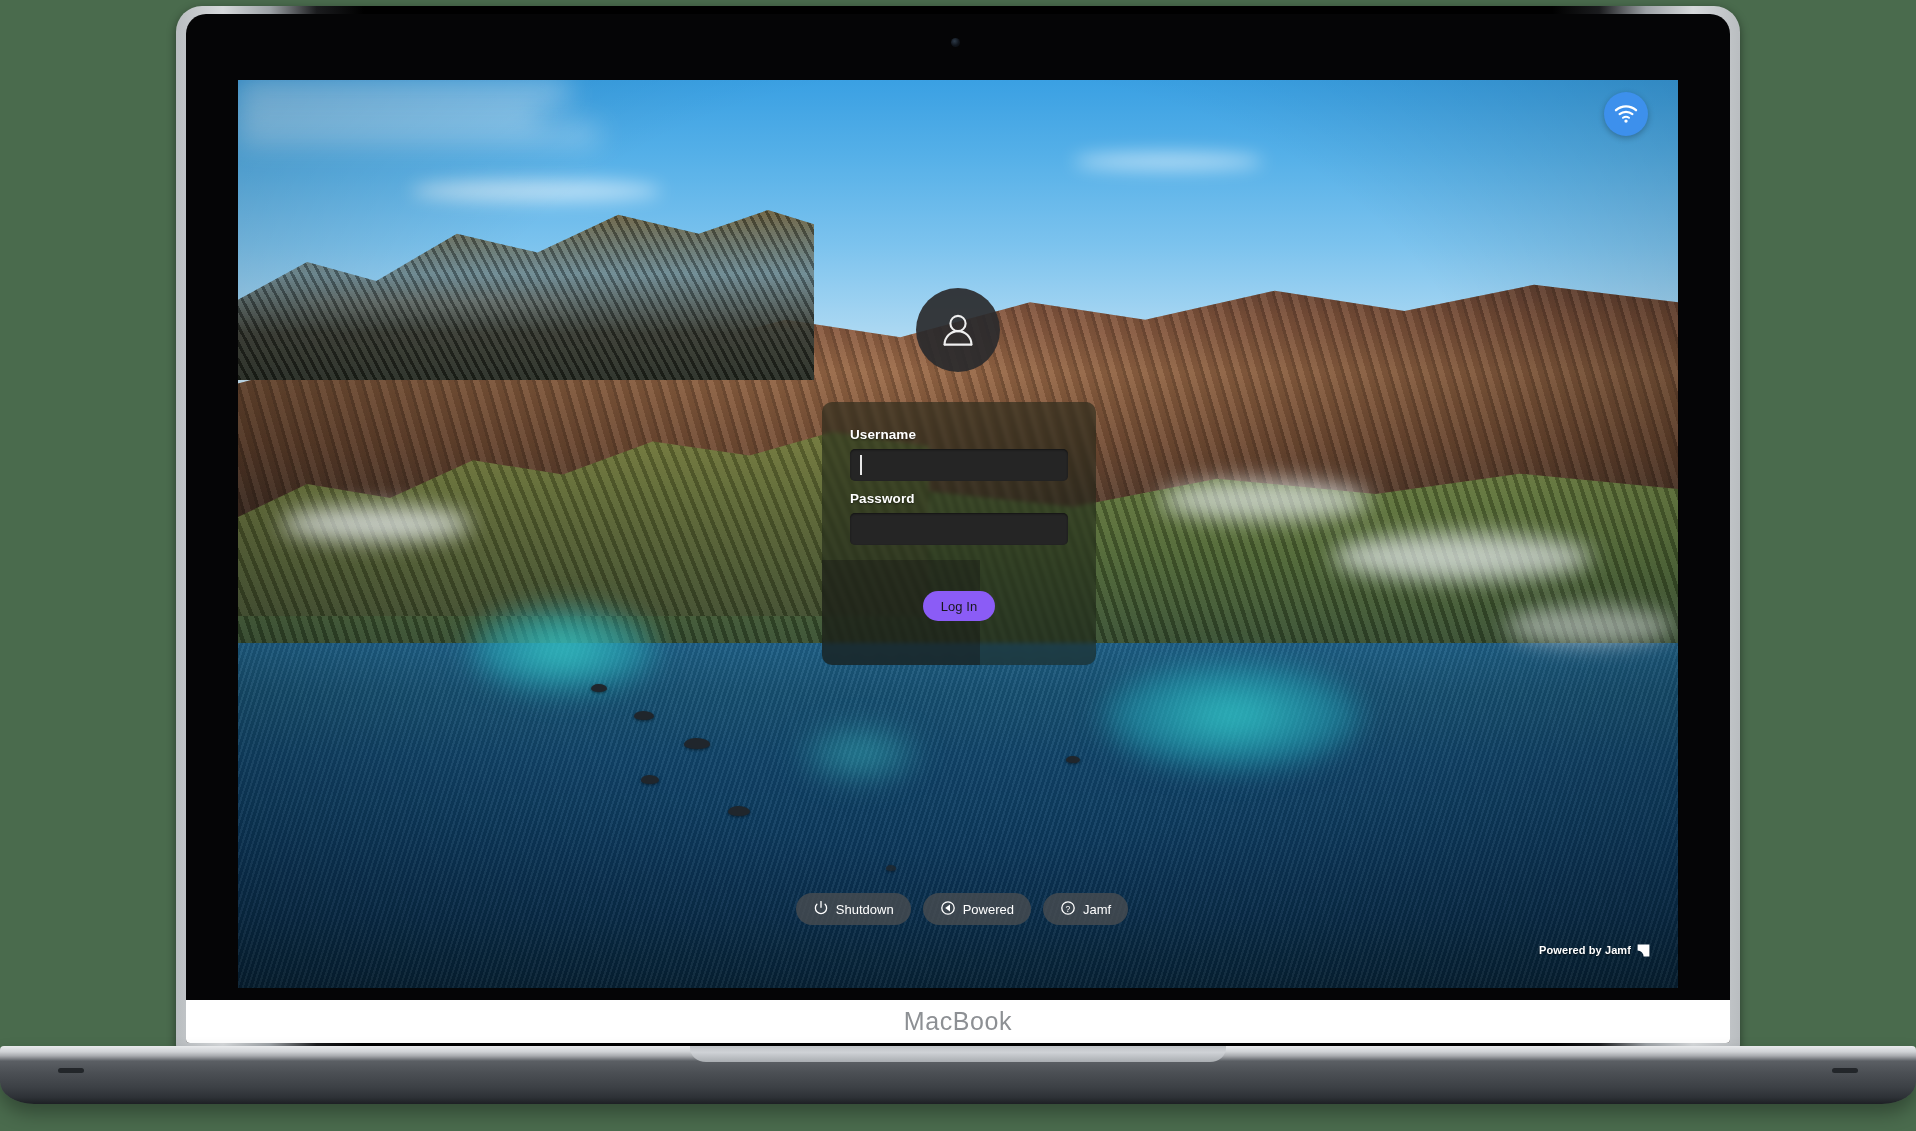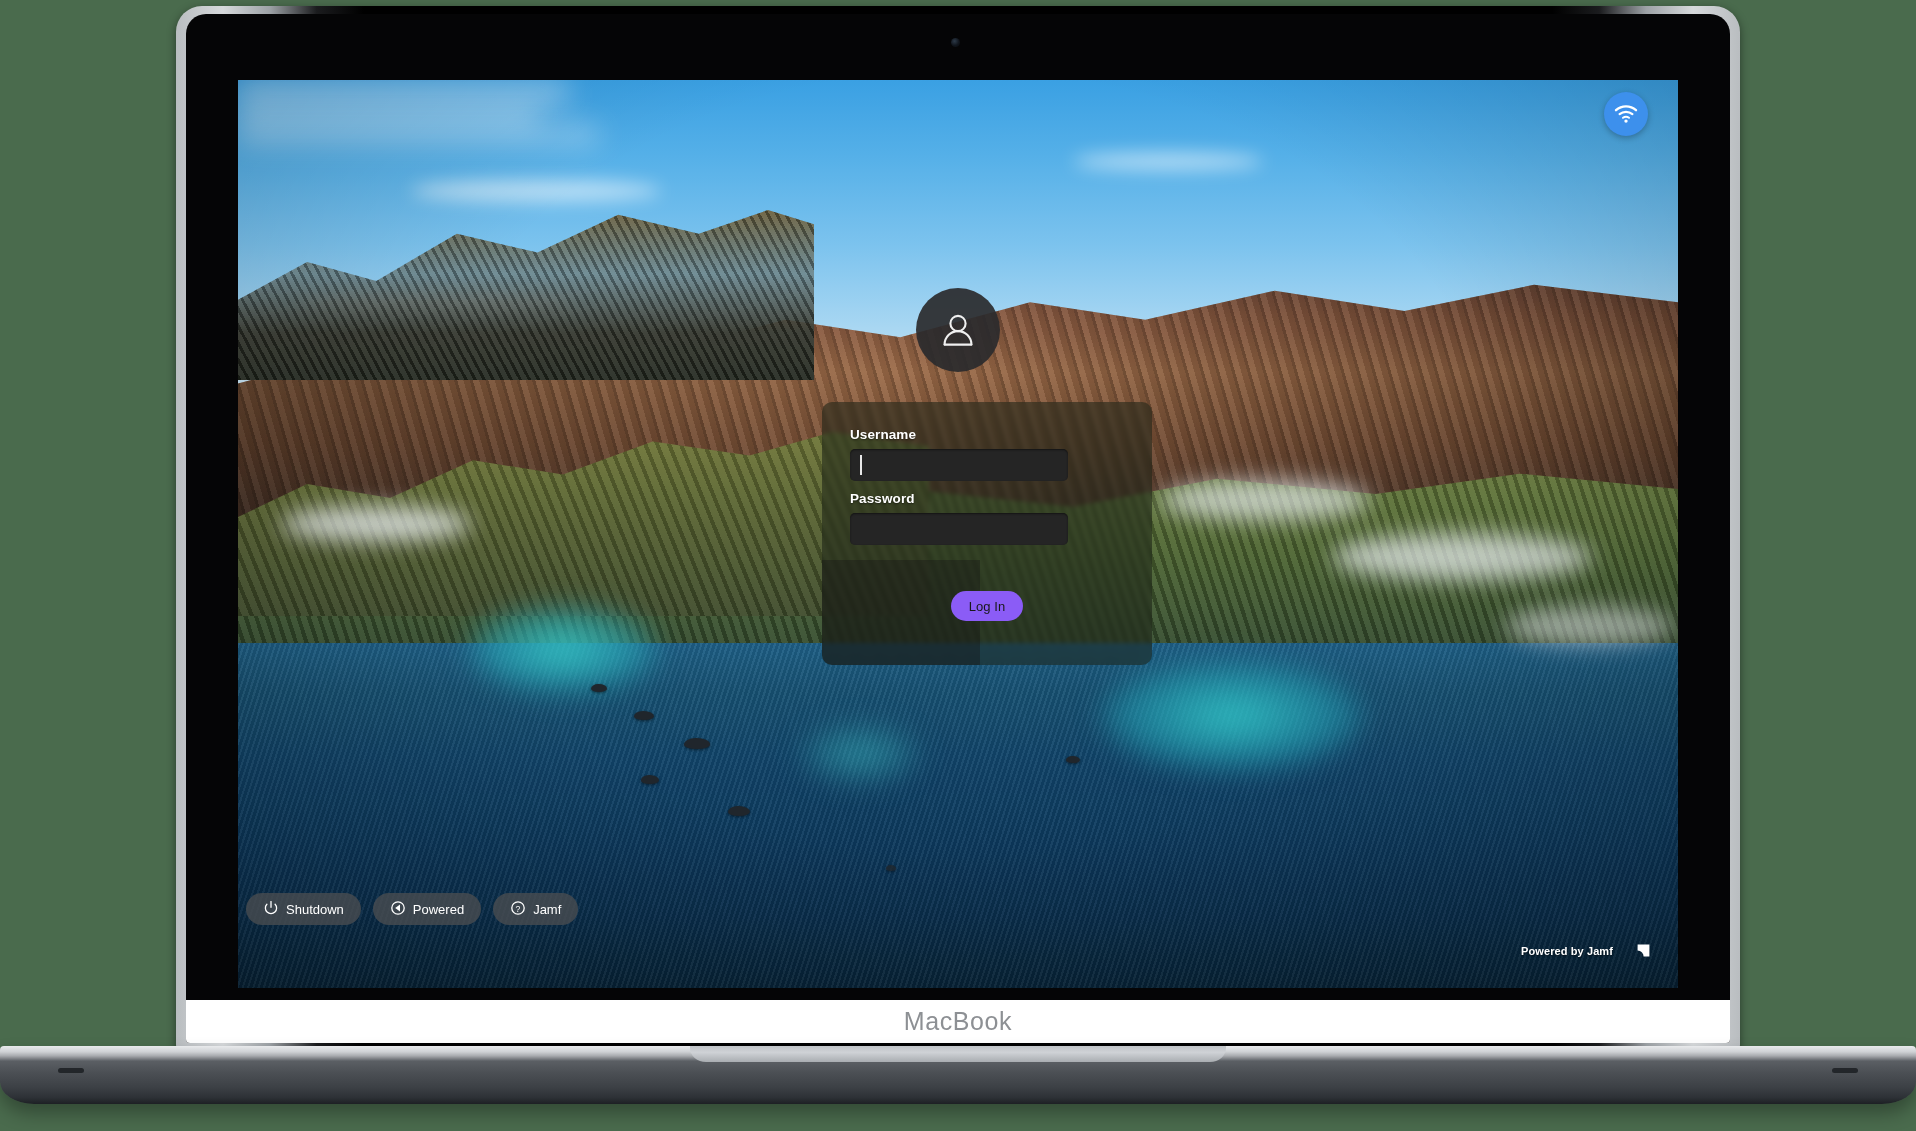--- a/index.html
+++ b/index.html
@@ -293,21 +293,21 @@
     background: rgba(42,42,44,.92);
     display: flex;
     align-items: center;
     justify-content: center;
   }
 
   #login-panel {
     position: absolute;
     left: 584px;
     top: 322px;
-    width: 330px;
+    width: 274px;
     height: 263px;
     border-radius: 10px;
     background: rgba(28,34,22,.55);
     backdrop-filter: blur(2px);
     overflow: hidden;
   }
   #login-panel-inner-shade {
     position: absolute;
     left: 0;
     top: 158px;
@@ -372,20 +372,21 @@
     letter-spacing: .1px;
   }
 
   
   #action-bar {
     position: absolute;
     left: 8px;
     right: 0;
     bottom: 63px;
     display: flex;
+    justify-content: center;
     gap: 12px;
   }
   .action-btn {
     display: flex;
     align-items: center;
     gap: 7px;
     height: 32px;
     padding: 0 17px;
     border-radius: 16px;
     background: rgba(72,76,80,.80);
@@ -396,22 +397,21 @@
     border: none;
     white-space: nowrap;
   }
   .action-btn .lbl { line-height: 1; }
 
   #jamf-credit {
     position: absolute;
     right: 28px;
     bottom: 31px;
     display: flex;
-    align-items: center;
-    gap: 24px;
+    gap: 6px;
     color: #ffffff;
     font-size: 11px;
     font-weight: bold;
     letter-spacing: .1px;
     text-shadow: 0 1px 2px rgba(0,0,0,.6);
   }
   #jamf-logo {
     width: 13px;
     height: 13px;
     position: relative;

